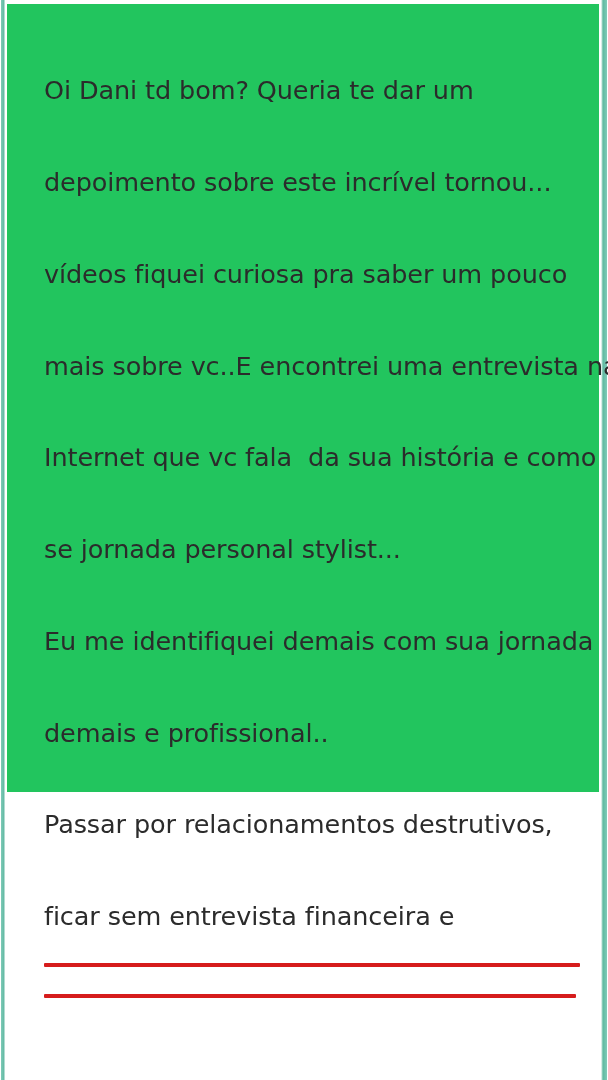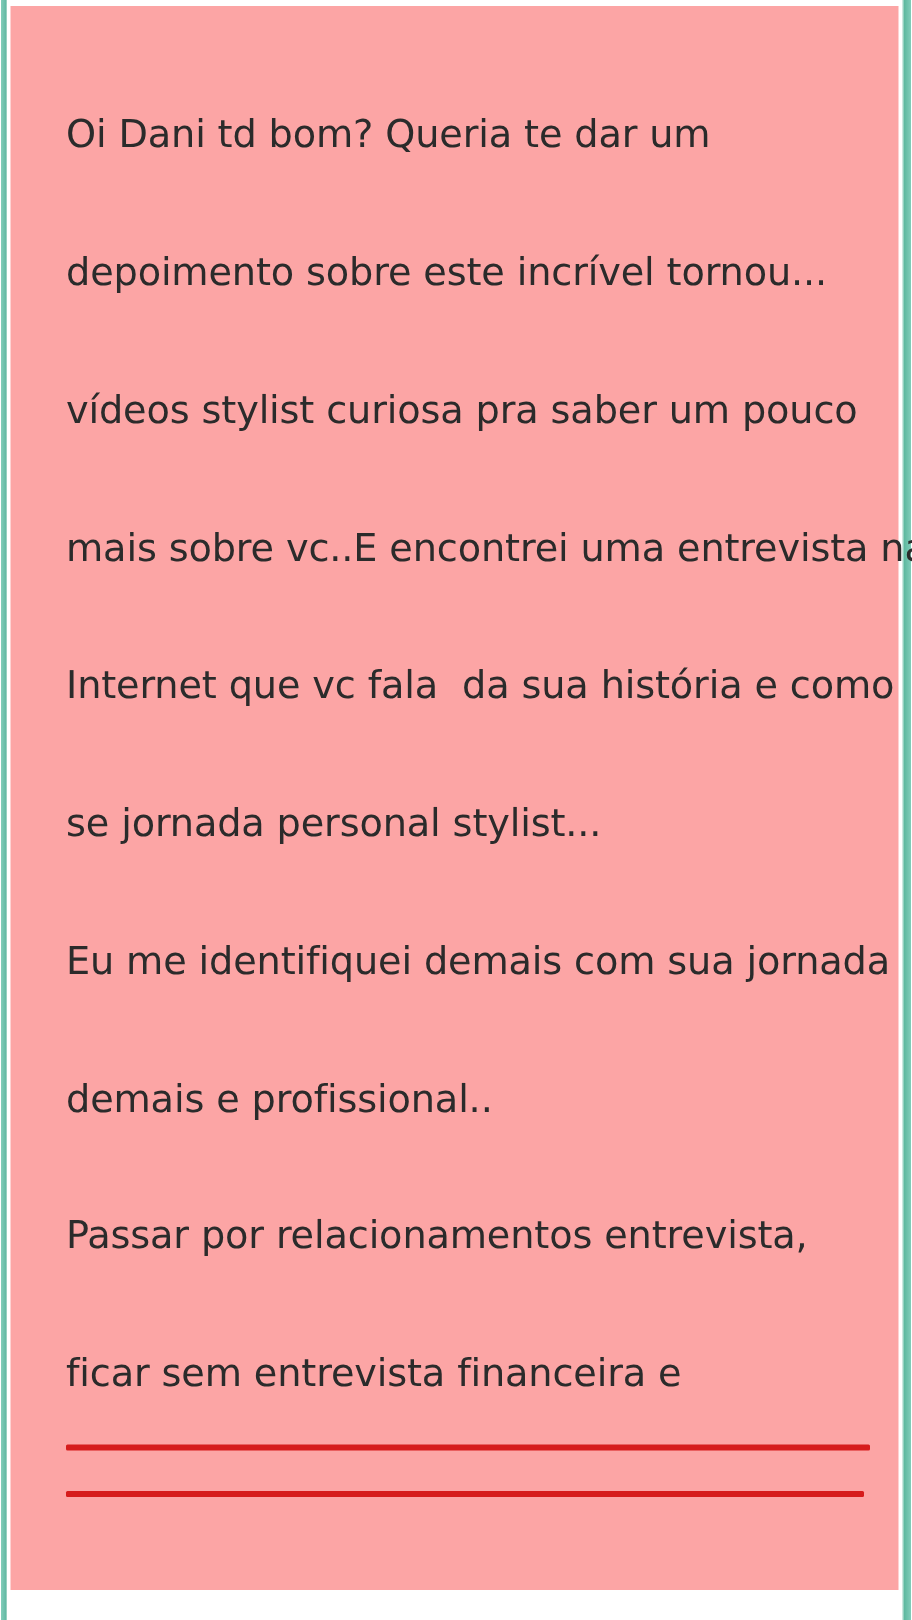--- a/index.html
+++ b/index.html
@@ -9,22 +9,22 @@
   }
   body {
     width: 608px;
     height: 1080px;
     overflow: hidden;
     font-family: "DejaVu Sans", sans-serif;
   }
   .screenshot {
     position: relative;
     width: 608px;
-    height: 1060px;
-    background: #fca5a5;
+    height: 792px;
+    background: #22c55e;
     box-sizing: border-box;
   }
   
   .edge-left {
     position: absolute;
     left: 0;
     top: 0;
     width: 7px;
     height: 1080px;
     background: linear-gradient(to right, #ffffff 0px, #ffffff 1px, #7fcbb8 1px, #63b9a3 4px, #ffffff 5px);
@@ -76,27 +76,27 @@
 
 <div class="screenshot">
 
   <div class="edge-top"></div>
   <div class="edge-left"></div>
   <div class="edge-right"></div>
 
   <div class="message-body">
     <span class="ln">Oi Dani td bom? Queria te dar um</span>
     <span class="ln">depoimento sobre este incrível tornou...</span>
-    <span class="ln">vídeos stylist curiosa pra saber um pouco</span>
+    <span class="ln">vídeos fiquei curiosa pra saber um pouco</span>
     <span class="ln">mais sobre vc..E encontrei uma entrevista na</span>
     <span class="ln">Internet que vc fala  da sua história e como</span>
     <span class="ln">se jornada personal stylist...</span>
     <span class="ln">Eu me identifiquei demais com sua jornada</span>
     <span class="ln">demais e profissional..</span>
-    <span class="ln">Passar por relacionamentos entrevista,</span>
+    <span class="ln">Passar por relacionamentos destrutivos,</span>
     <span class="ln">ficar sem entrevista financeira e</span>
     
     
     
     
     
     
     
     
     

